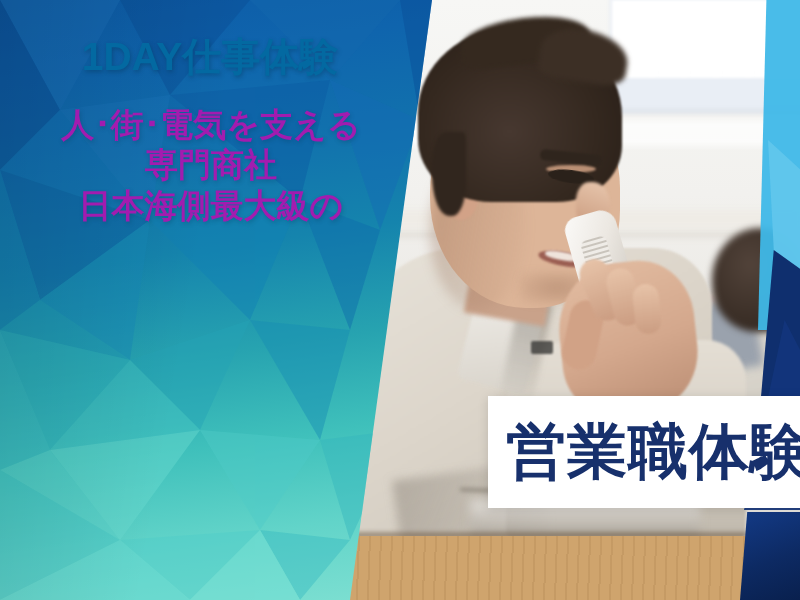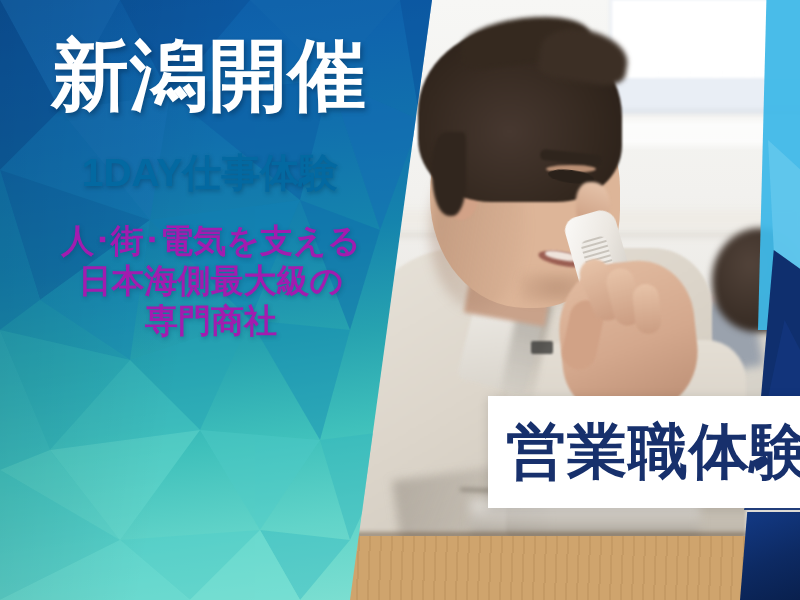--- a/index.html
+++ b/index.html
@@ -498,26 +498,25 @@
         <polygon points="120,540 190,600 0,600" fill="#62d8d1"></polygon>
         <polygon points="260,530 350,540 300,600" fill="#38bbc0"></polygon>
         <polygon points="190,600 260,530 300,600" fill="#73e0d5"></polygon>
       </g>
     </svg>
     <div class="panel-vignette"></div>
     <div class="panel-edge-glow"></div>
   </div>
 
   <div class="copy">
-    <div class="headline">新潟開催</div>
     <div class="subhead">1DAY仕事体験</div>
     <div class="tagline">
       <div>人･街･電気を支える</div>
+      <div>専門商社</div>
       <div>日本海側最大級の</div>
-      <div>専門商社</div>
     </div>
   </div>
 
   <div class="badge">
     <span>営業職体験</span>
   </div>
 
 </div>
 
 </body></html>

